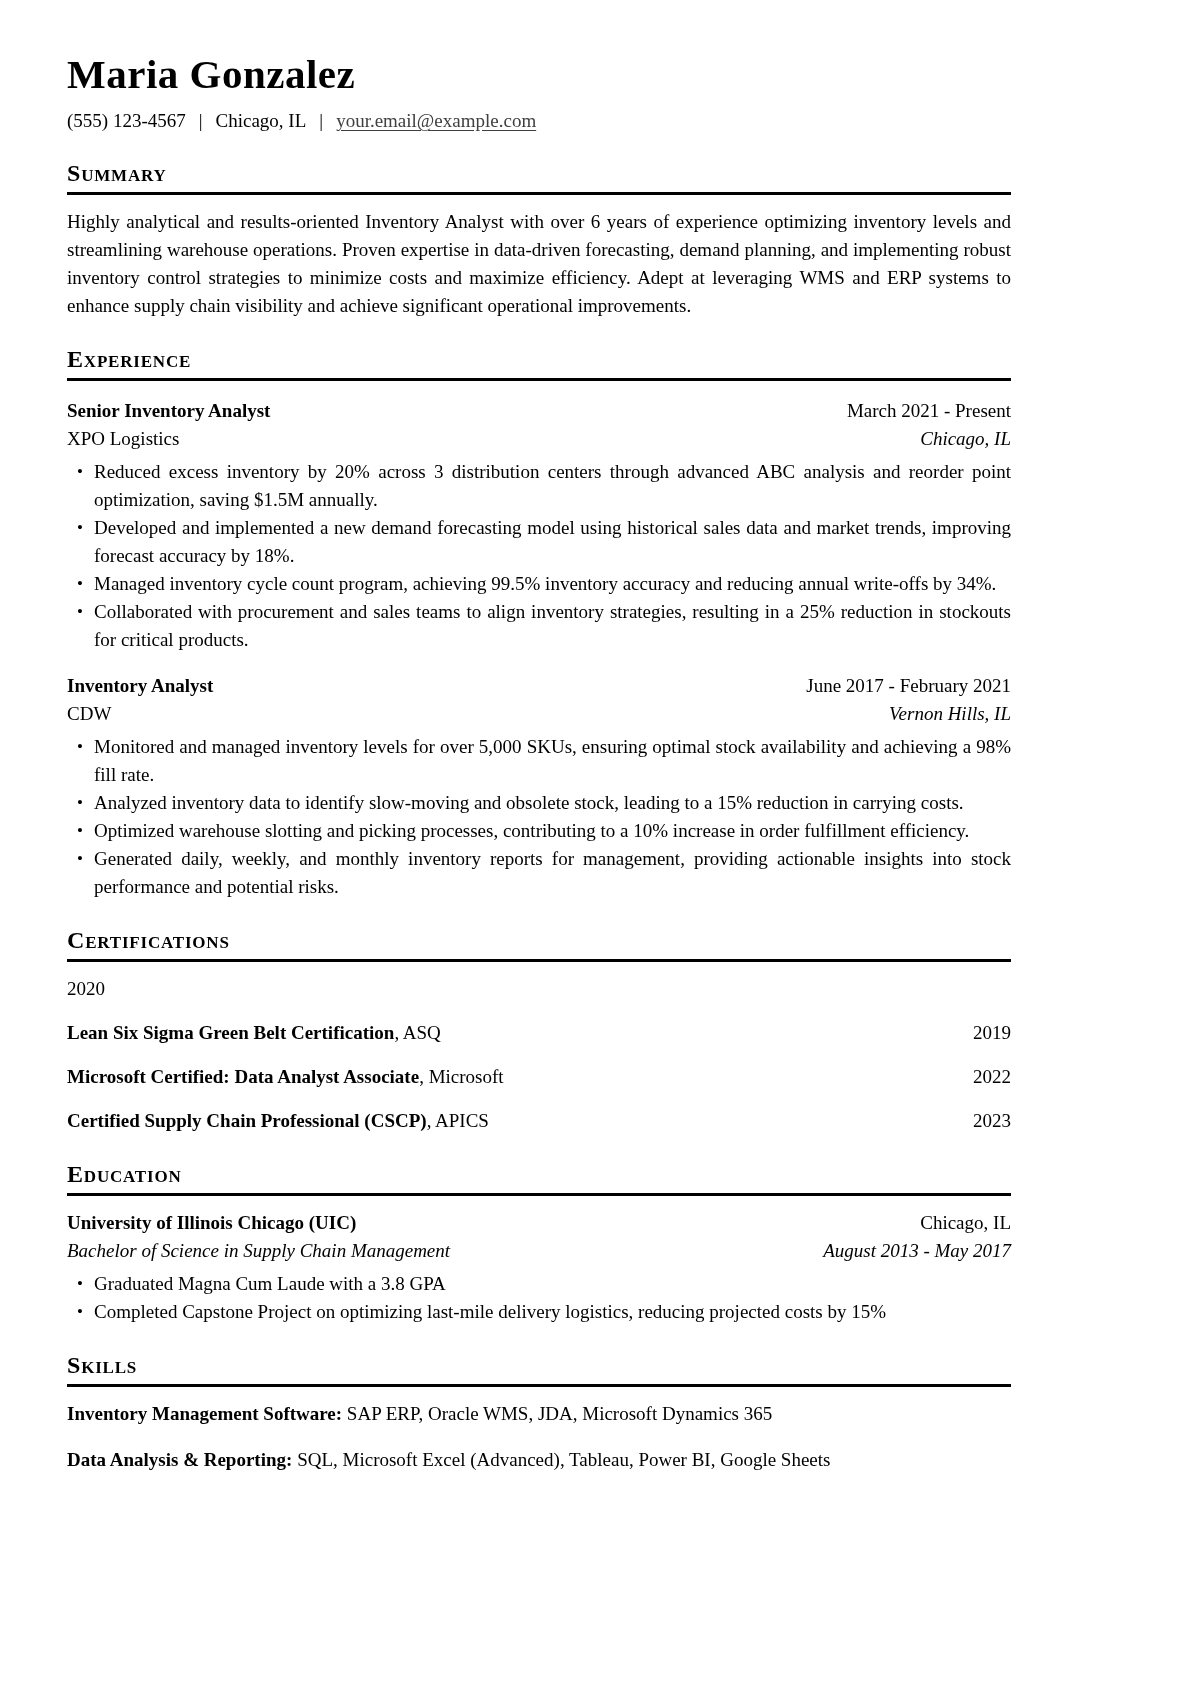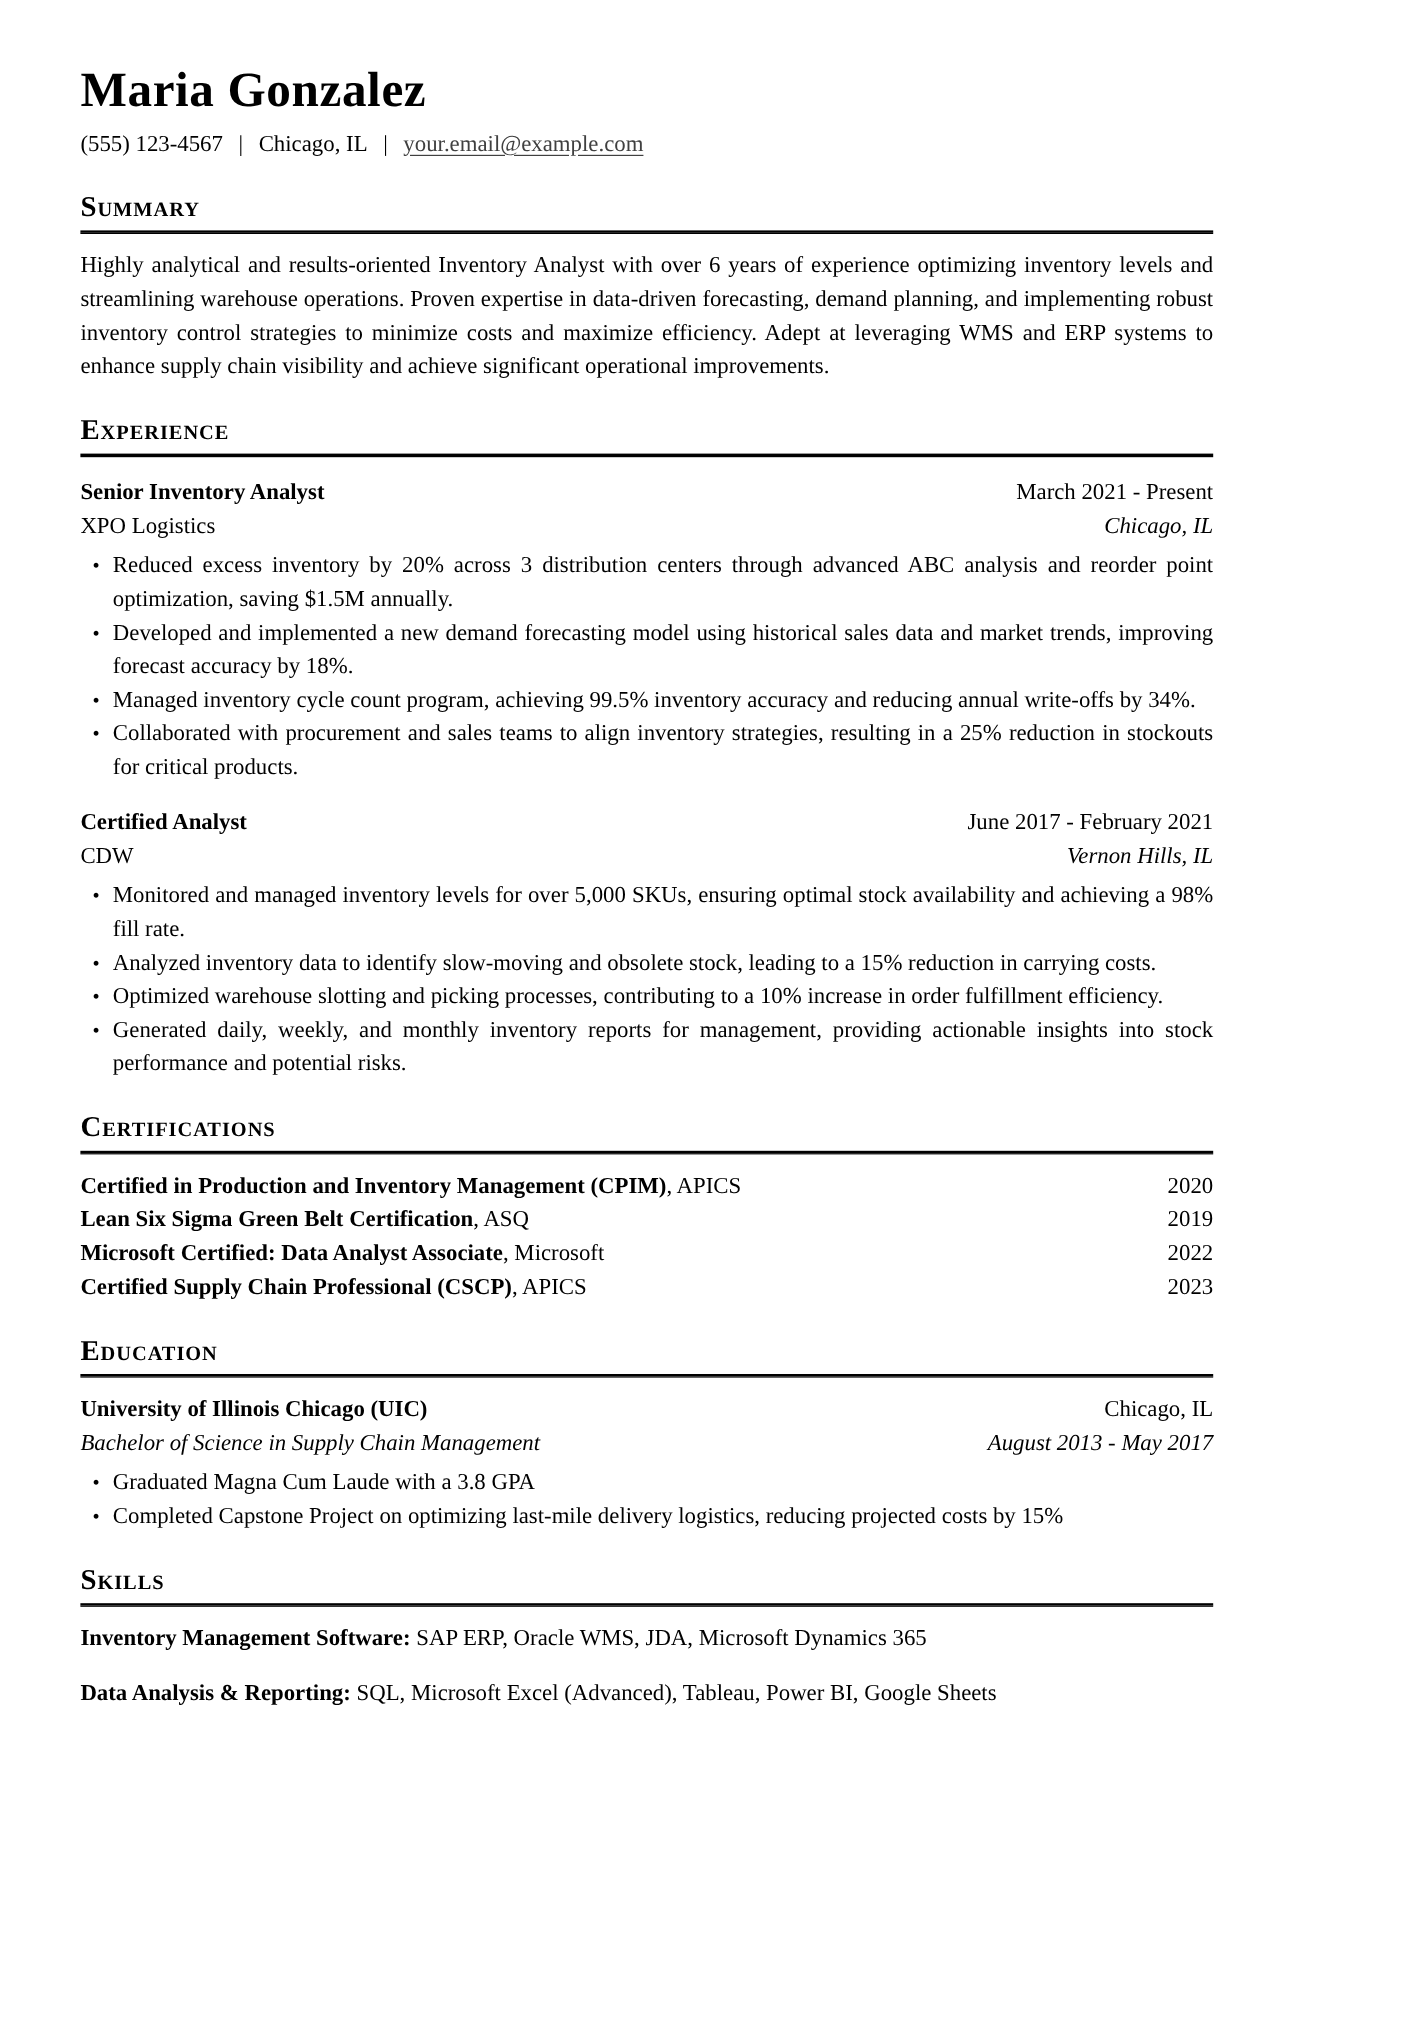--- a/index.html
+++ b/index.html
@@ -77,21 +77,21 @@
     hyphens: auto;
   }
   ul.bullets li::before {
     content: "\2022";
     position: absolute;
     left: 10px;
     font-size: 17px;
   }
 
   .cert-row { display: flex; justify-content: space-between; align-items: baseline; }
-  .cert-row + .cert-row { margin-top: 0; }
+  .cert-row + .cert-row { margin-top: 16px; }
 
   .edu-rows .two-col + .two-col { margin-top: 0; }
 
   .skill-row + .skill-row { margin-top: 18px; }
 </style>
 </head>
 <body>
 
 <div class="page">
 
@@ -127,21 +127,21 @@
         <ul class="bullets">
           <li>Reduced excess inventory by 20% across 3 distribution centers through advanced ABC analysis and reorder point optimization, saving $1.5M annually.</li>
           <li>Developed and implemented a new demand forecasting model using historical sales data and market trends, improving forecast accuracy by 18%.</li>
           <li>Managed inventory cycle count program, achieving 99.5% inventory accuracy and reducing annual write-offs by 34%.</li>
           <li>Collaborated with procurement and sales teams to align inventory strategies, resulting in a 25% reduction in stockouts for critical products.</li>
         </ul>
       </div>
 
       <div class="job">
         <div class="two-col">
-          <span class="bold">Certified Analyst</span>
+          <span class="bold">Inventory Analyst</span>
           <span>June 2017 - February 2021</span>
         </div>
         <div class="two-col">
           <span>CDW</span>
           <span class="italic">Vernon Hills, IL</span>
         </div>
         <ul class="bullets">
           <li>Monitored and managed inventory levels for over 5,000 SKUs, ensuring optimal stock availability and achieving a 98% fill rate.</li>
           <li>Analyzed inventory data to identify slow-moving and obsolete stock, leading to a 15% reduction in carrying costs.</li>
           <li>Optimized warehouse slotting and picking processes, contributing to a 10% increase in order fulfillment efficiency.</li>
@@ -150,21 +150,20 @@
       </div>
 
     </div>
   </div>
 
   <div class="section">
     <div class="section-title">Certifications</div>
     <div class="rule"></div>
     <div class="section-body">
       <div class="cert-row">
-        <span><span class="bold">Certified in Production and Inventory Management (CPIM)</span><span>, </span><span>APICS</span></span>
         <span>2020</span>
       </div>
       <div class="cert-row">
         <span><span class="bold">Lean Six Sigma Green Belt Certification</span><span>, </span><span>ASQ</span></span>
         <span>2019</span>
       </div>
       <div class="cert-row">
         <span><span class="bold">Microsoft Certified: Data Analyst Associate</span><span>, </span><span>Microsoft</span></span>
         <span>2022</span>
       </div>

